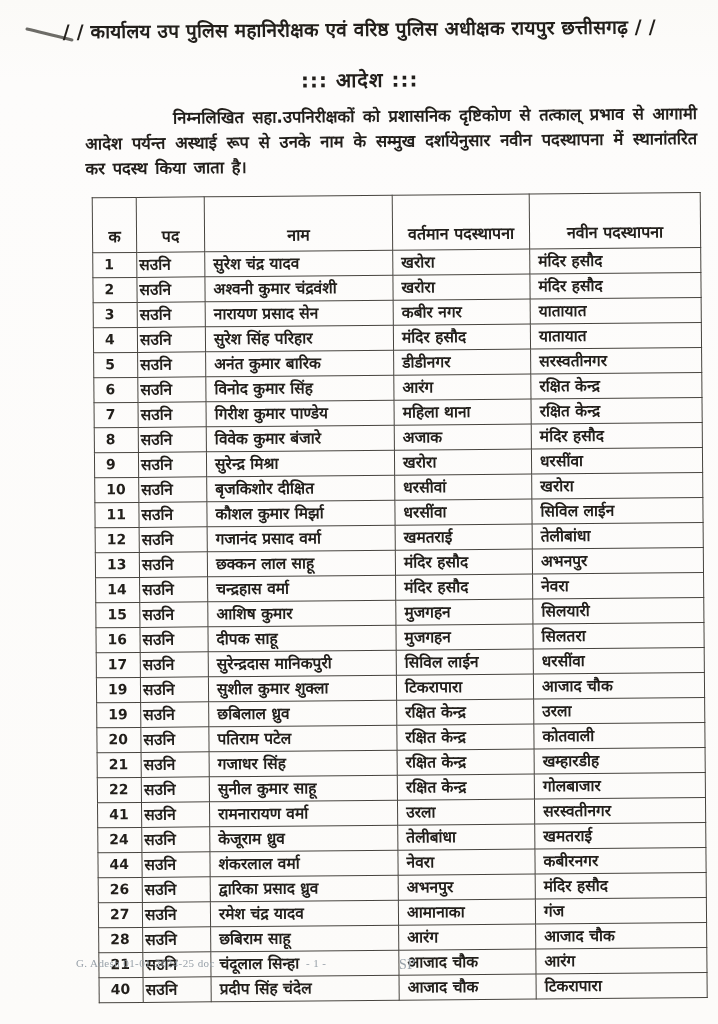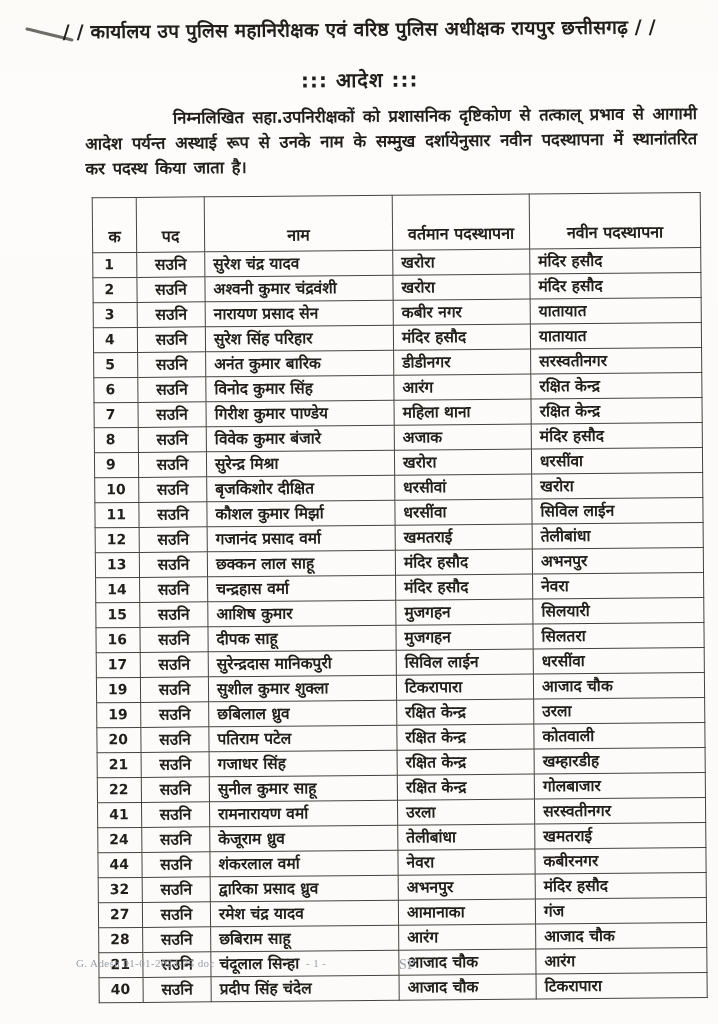--- a/index.html
+++ b/index.html
@@ -76,21 +76,21 @@
   }
   table.transfer td{
     height:23px;
     vertical-align:middle;
     font-size:15.5px;
     font-weight:600;
     padding:0 2px 1px 8px;
     text-align:left;
   }
   table.transfer td.col0{padding-left:11px;font-weight:700;font-size:14px;}
-  table.transfer td.col1{text-align:center;padding-left:2px;}
+  table.transfer td.col1{text-align:left;padding-left:2px;}
   .c0{width:44px;} .c1{width:68px;} .c2{width:188px;} .c3{width:137px;} .c4{width:171px;}
   .footer{
     position:absolute;
     left:0;top:957px;width:718px;height:18px;
     font-family:"Liberation Serif","DejaVu Serif",serif;
     font-size:11px;
     color:var(--footer-ink);
     letter-spacing:0.4px;
   }
   .footer span{position:absolute;top:0;white-space:nowrap;}
@@ -302,21 +302,21 @@
             <td class="col4">खमतराई</td>
           </tr>
           <tr>
             <td class="col0">44</td>
             <td class="col1">सउनि</td>
             <td class="col2">शंकरलाल वर्मा</td>
             <td class="col3">नेवरा</td>
             <td class="col4">कबीरनगर</td>
           </tr>
           <tr>
-            <td class="col0">32</td>
+            <td class="col0">26</td>
             <td class="col1">सउनि</td>
             <td class="col2">द्वारिका प्रसाद ध्रुव</td>
             <td class="col3">अभनपुर</td>
             <td class="col4">मंदिर हसौद</td>
           </tr>
           <tr>
             <td class="col0">27</td>
             <td class="col1">सउनि</td>
             <td class="col2">रमेश चंद्र यादव</td>
             <td class="col3">आमानाका</td>

